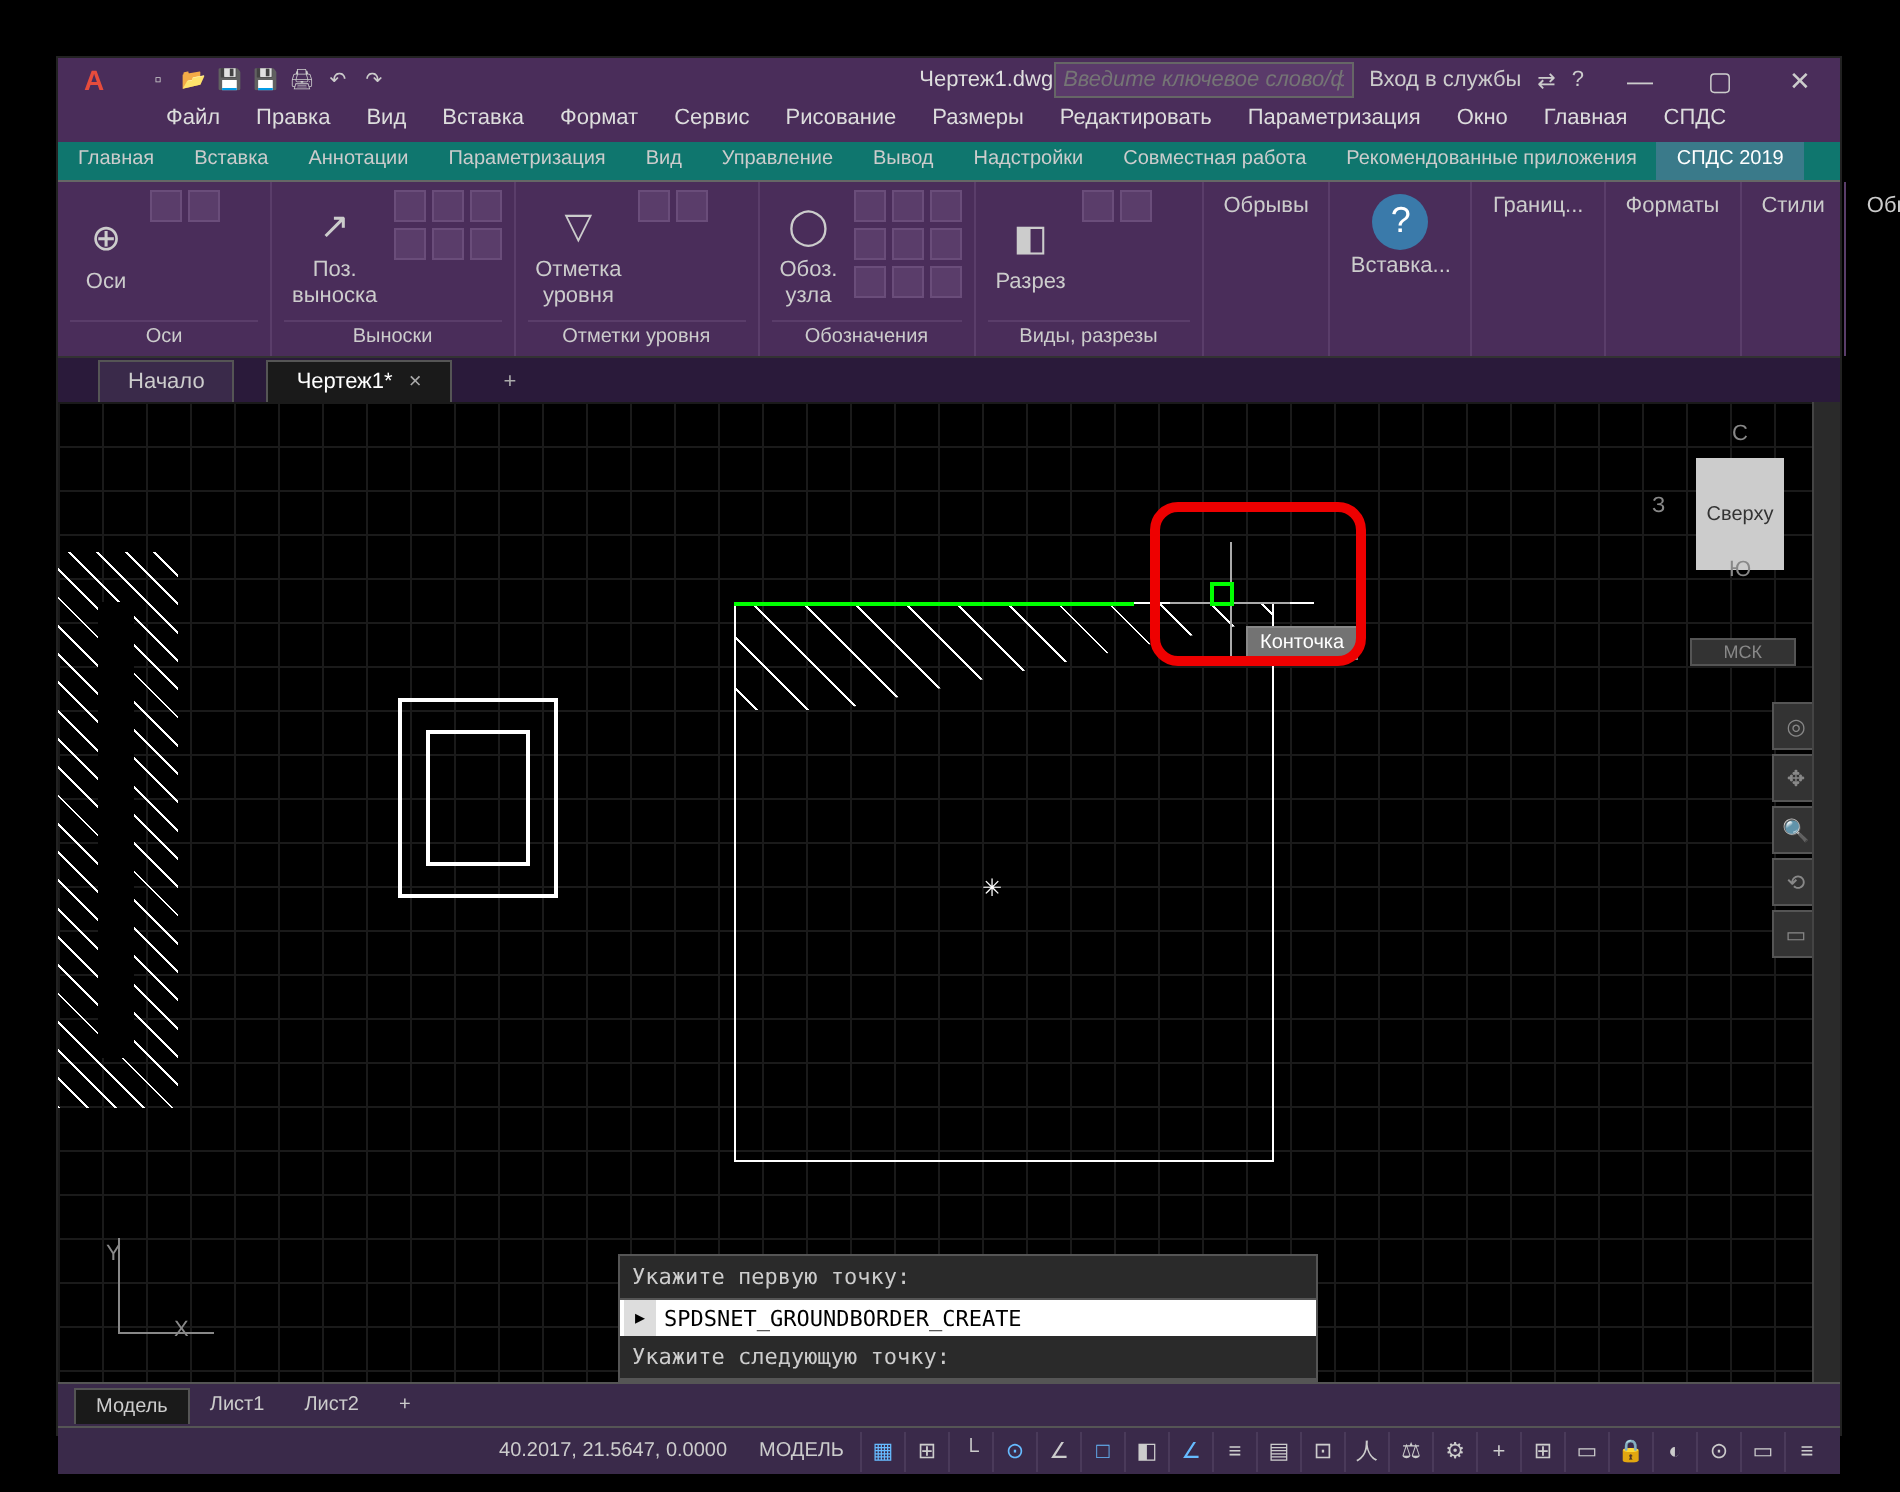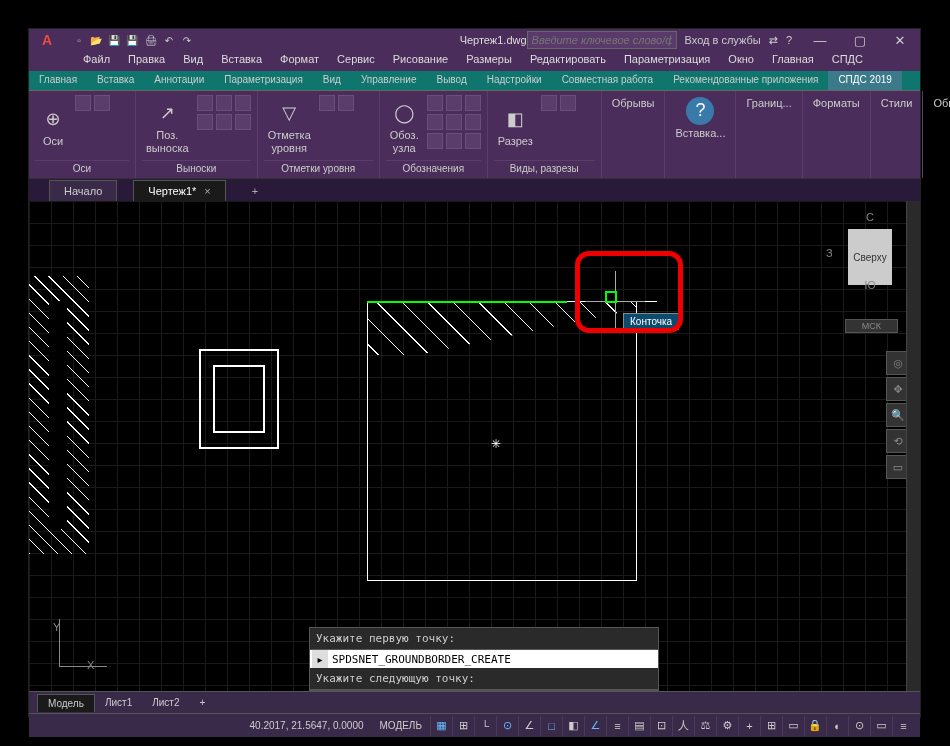--- a/index.html
+++ b/index.html
@@ -42,21 +42,21 @@
 .main-rect{position:absolute;left:338px;top:100px;width:270px;height:280px;border:1px solid #fff;border-top:none}
 .top-line{position:absolute;left:338px;top:100px;width:290px;height:1px;background:#fff}
 .green-line{position:absolute;left:338px;top:100px;width:200px;height:2px;background:#0f0}
 .hatch-top{position:absolute;left:338px;top:100px;width:270px;height:54px;overflow:hidden;clip-path:polygon(0 0,100% 0,100% 15%,0 120%)}
 .hatch-top::before{content:"";position:absolute;inset:-20px;background:repeating-linear-gradient(45deg,#fff 0,#fff 1px,transparent 1px,transparent 18px)}
 .center-star{position:absolute;left:462px;top:236px;color:#fff;font-size:12px}
 .crosshair{position:absolute;left:556px;top:70px;width:60px;height:60px;pointer-events:none}
 .crosshair::before{content:"";position:absolute;left:50%;top:0;width:1px;height:100%;background:#aaa}
 .crosshair::after{content:"";position:absolute;top:50%;left:0;height:1px;width:100%;background:#aaa}
 .green-sq{position:absolute;left:576px;top:90px;width:12px;height:12px;border:2px solid #0f0}
-.tooltip{position:absolute;left:594px;top:112px;background:#0c4a6e;border:1px solid #888;color:#fff;padding:2px 6px;font-size:10px}
+.tooltip{position:absolute;left:594px;top:112px;background:#737373;border:1px solid #888;color:#fff;padding:2px 6px;font-size:10px}
 .red-box{position:absolute;left:546px;top:50px;width:108px;height:82px;border:5px solid #e00;border-radius:14px}
 .ucs{position:absolute;left:12px;bottom:18px;color:#888;font-size:11px}
 .ucs .y{position:absolute;left:12px;bottom:40px}
 .ucs .x{position:absolute;left:46px;bottom:2px}
 .ucs-line-v{position:absolute;left:18px;bottom:6px;width:1px;height:48px;background:#888}
 .ucs-line-h{position:absolute;left:18px;bottom:6px;width:48px;height:1px;background:#888}
 .viewcube{position:absolute;right:10px;top:10px;width:80px;height:100px;color:#888;text-align:center}
 .cube-face{width:44px;height:56px;background:#ccc;color:#333;display:flex;align-items:center;justify-content:center;margin:18px auto 0;font-size:10px;cursor:pointer}
 .compass-n{position:absolute;top:0;left:0;right:0}
 .compass-s{position:absolute;top:68px;left:0;right:0}

